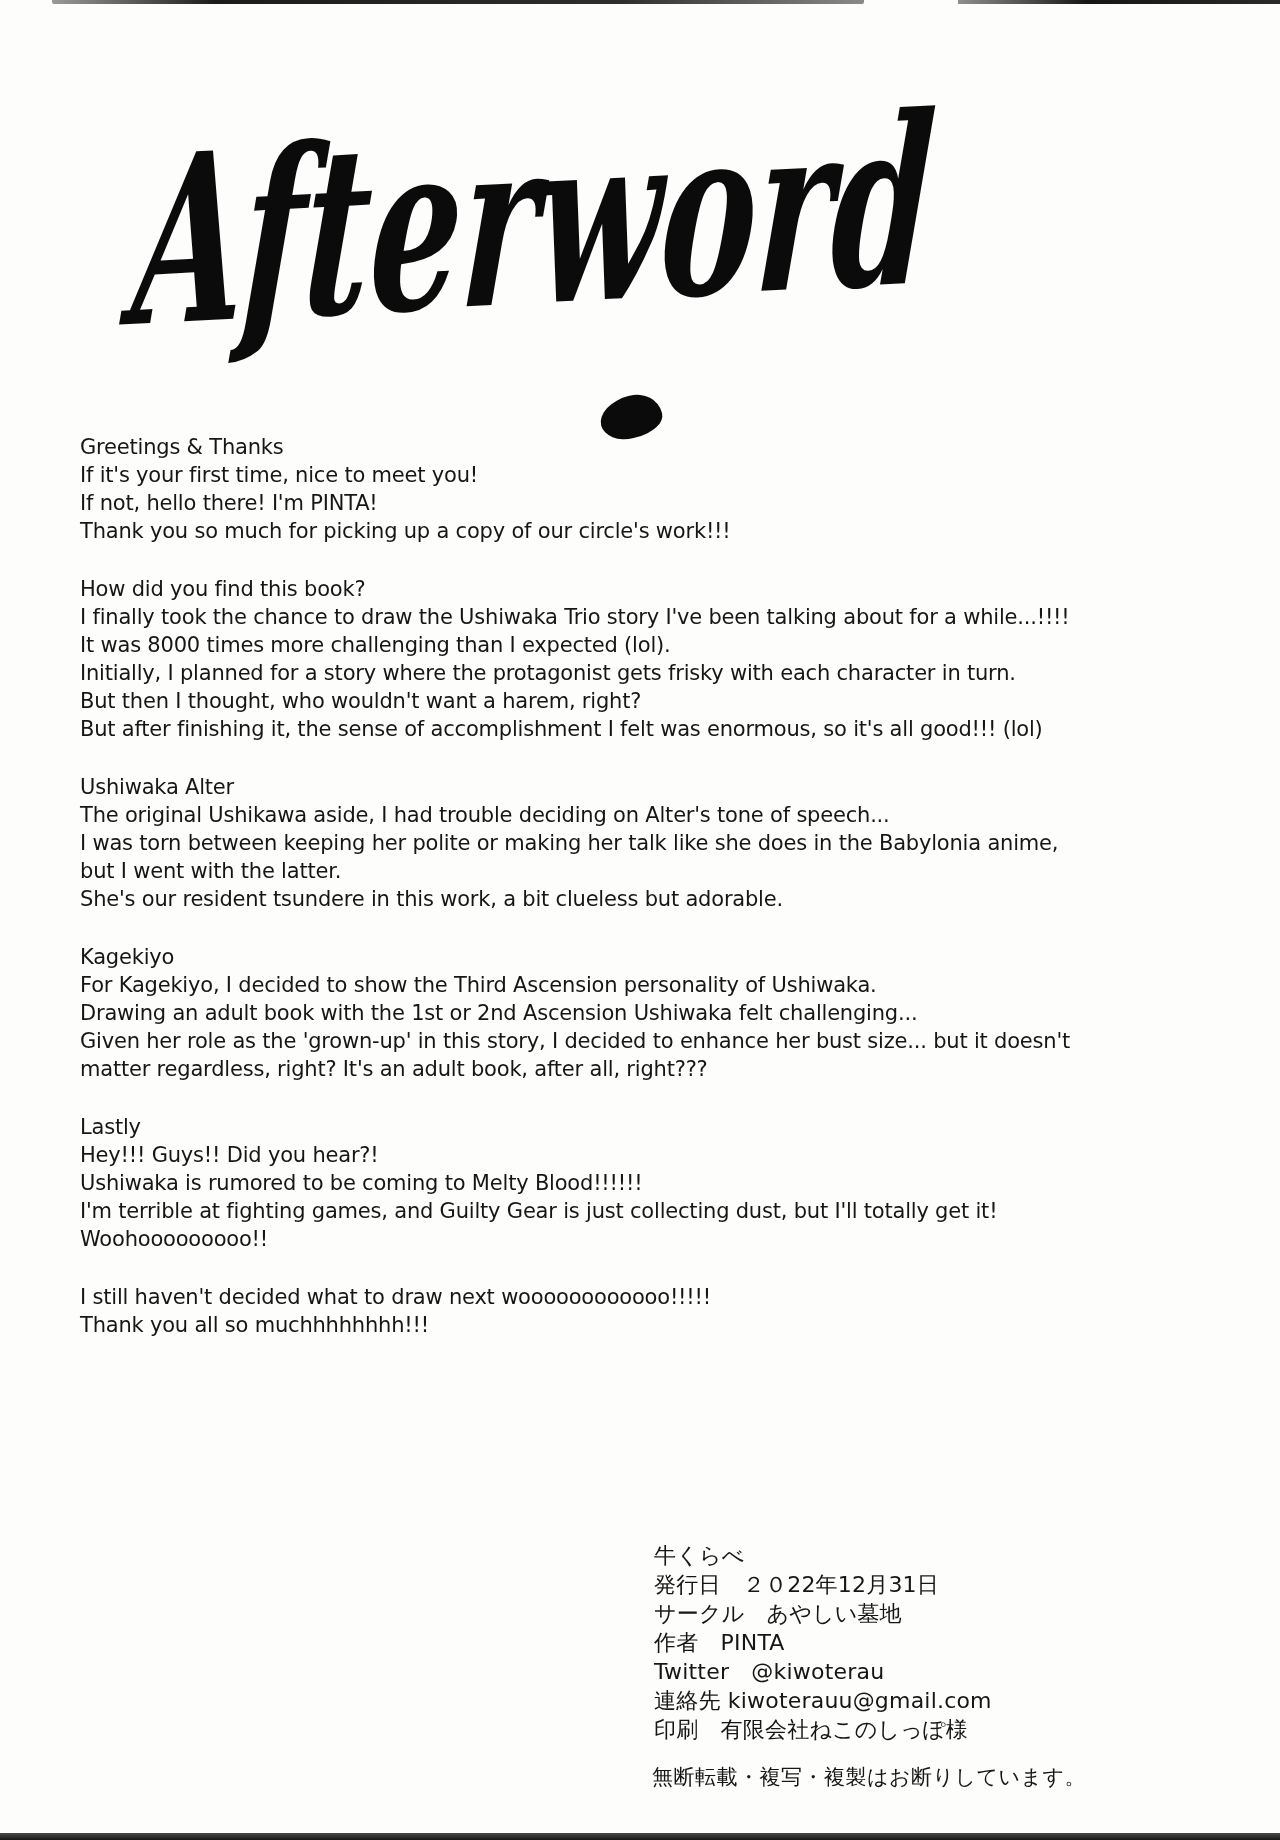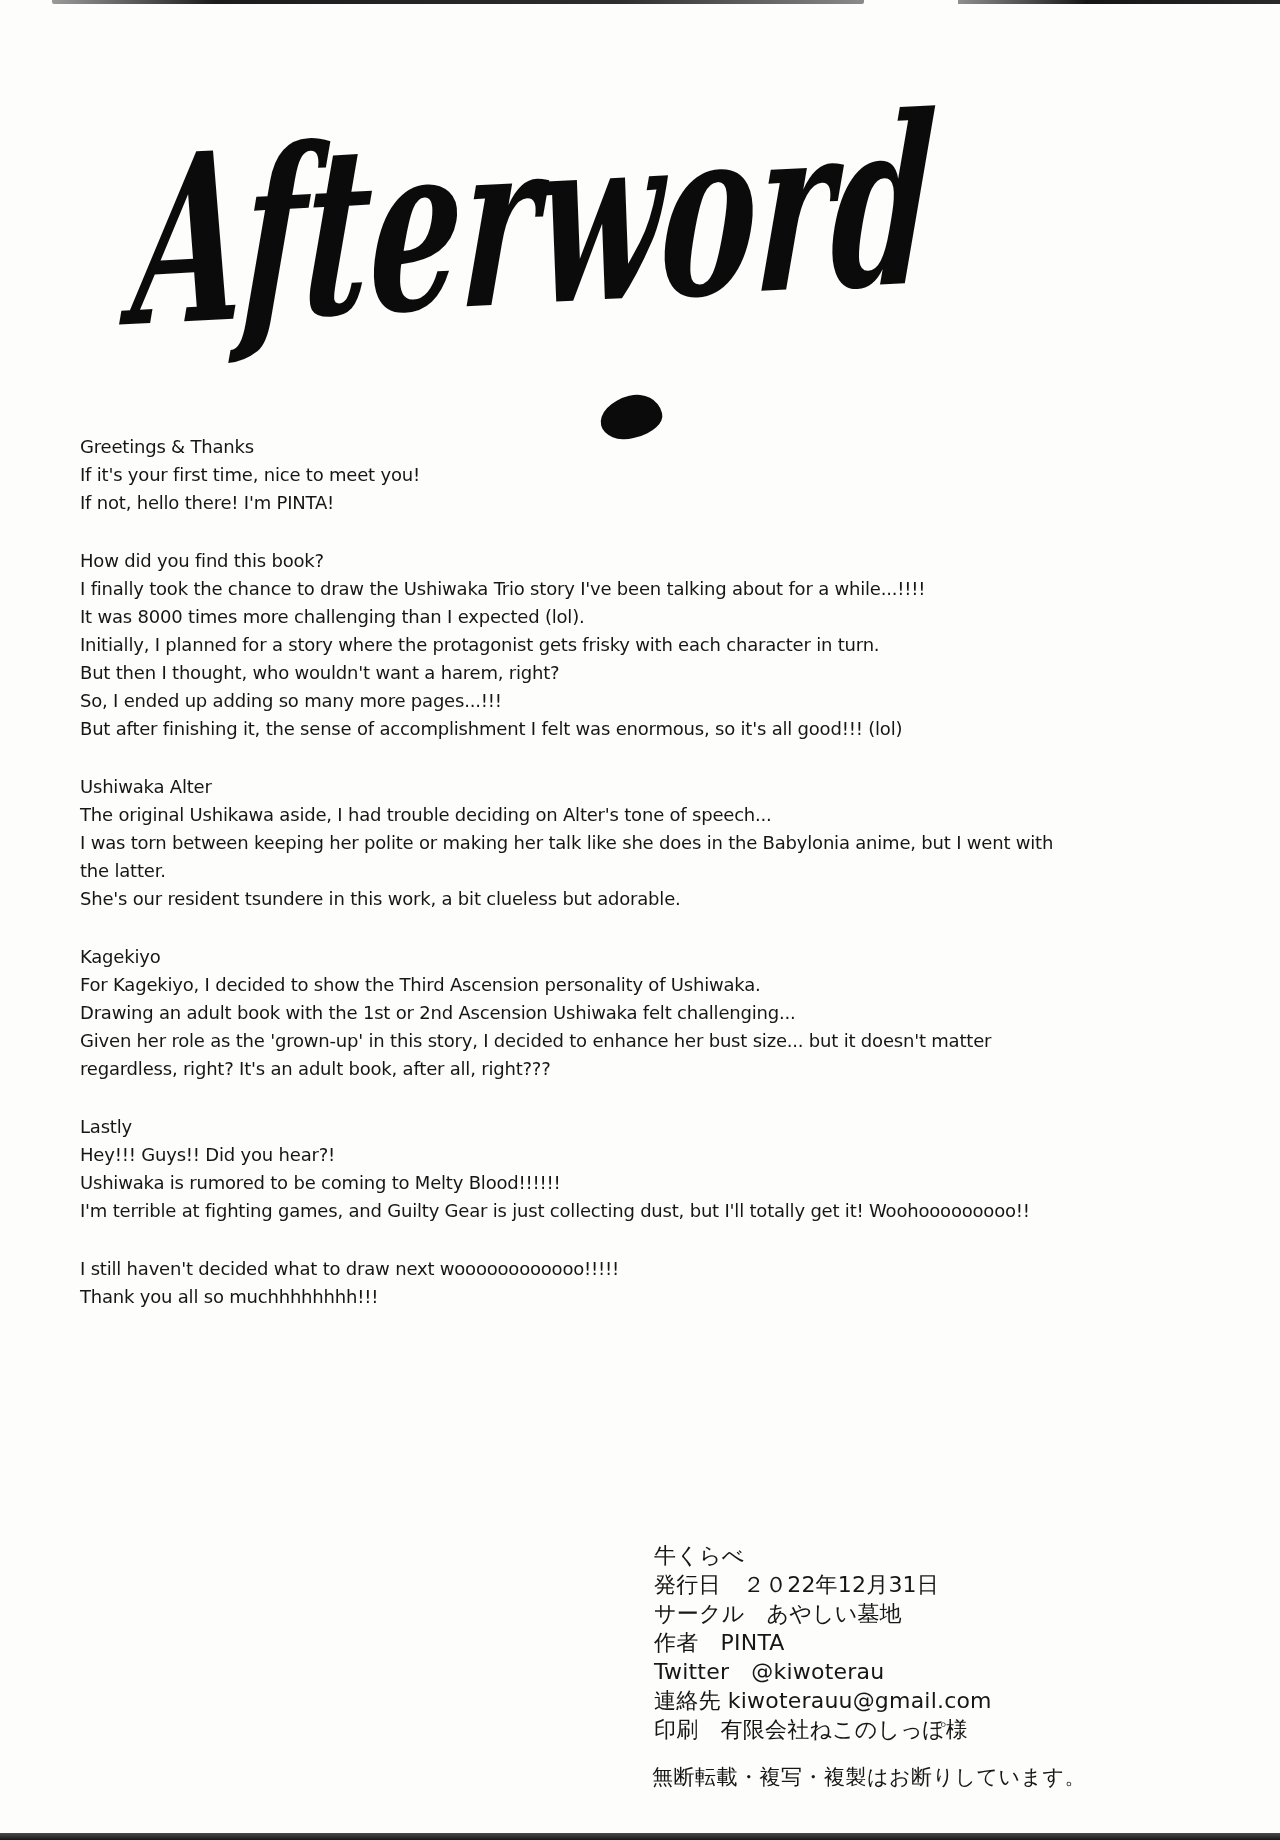--- a/index.html
+++ b/index.html
@@ -25,21 +25,21 @@
   }
   .ink-splatter {
     position:absolute; left:600px; top:396px; width:62px; height:42px;
     background:#0b0b0b; border-radius:58% 46% 52% 48% / 55% 60% 42% 50%;
     transform:rotate(-14deg);
   }
 
   
   .body-text {
     position:absolute; left:80px; top:433px; width:994px;
-    font-size:18px; line-height:28px; letter-spacing:-0.2px;
+    font-size:21px; line-height:28px; letter-spacing:-0.2px;
   }
   .body-text section { margin:0 0 30px 0; }
   .body-text .line { white-space:normal; }
 
   
   .colophon {
     position:absolute; left:654px; top:1541px;
     font-size:22px; line-height:29px; letter-spacing:0.2px;
   }
   .disclaimer {
@@ -62,28 +62,28 @@
       </g>
     </svg>
   </div>
   <div class="ink-splatter"></div>
 
   <main class="body-text">
     <section>
         <div class="line">Greetings &amp; Thanks</div>
         <div class="line">If it's your first time, nice to meet you!</div>
         <div class="line">If not, hello there! I'm PINTA!</div>
+        <div class="line">Thank you so much for picking up a copy of our circle's work!!!</div>
       </section>
     <section>
         <div class="line">How did you find this book?</div>
         <div class="line">I finally took the chance to draw the Ushiwaka Trio story I've been talking about for a while...!!!!</div>
         <div class="line">It was 8000 times more challenging than I expected (lol).</div>
         <div class="line">Initially, I planned for a story where the protagonist gets frisky with each character in turn.</div>
         <div class="line">But then I thought, who wouldn't want a harem, right?</div>
-        <div class="line">So, I ended up adding so many more pages...!!!</div>
         <div class="line">But after finishing it, the sense of accomplishment I felt was enormous, so it's all good!!! (lol)</div>
       </section>
     <section>
         <div class="line">Ushiwaka Alter</div>
         <div class="line">The original Ushikawa aside, I had trouble deciding on Alter's tone of speech...</div>
         <div class="line">I was torn between keeping her polite or making her talk like she does in the Babylonia anime, but I went with the latter.</div>
         <div class="line">She's our resident tsundere in this work, a bit clueless but adorable.</div>
       </section>
     <section>
         <div class="line">Kagekiyo</div>

